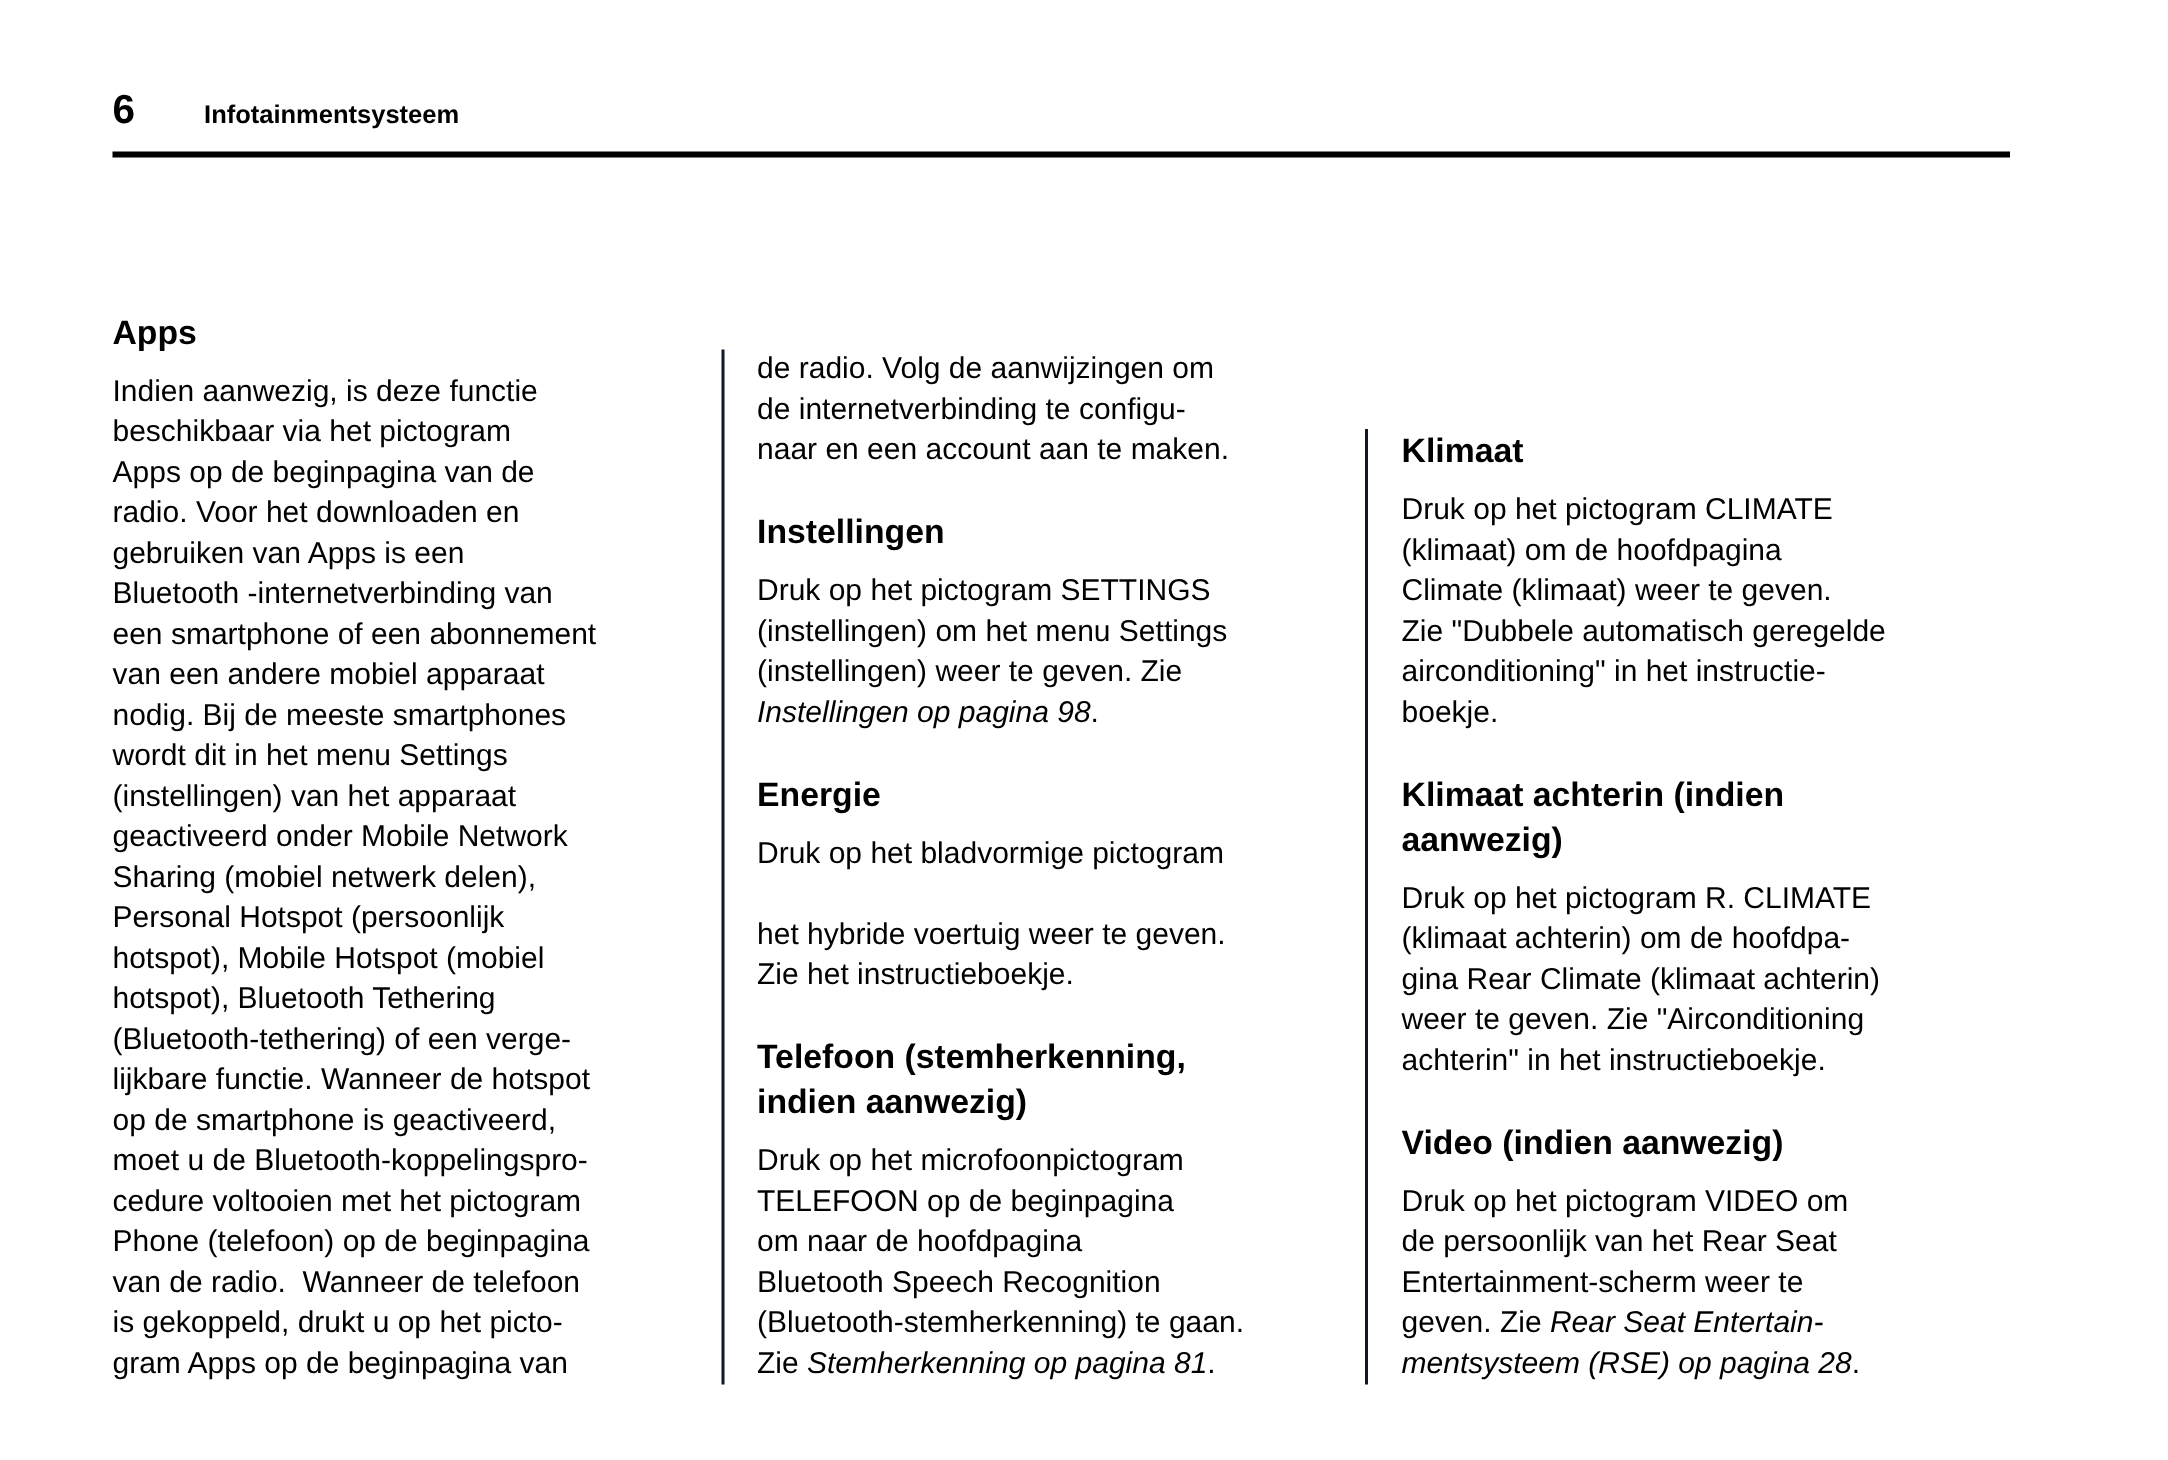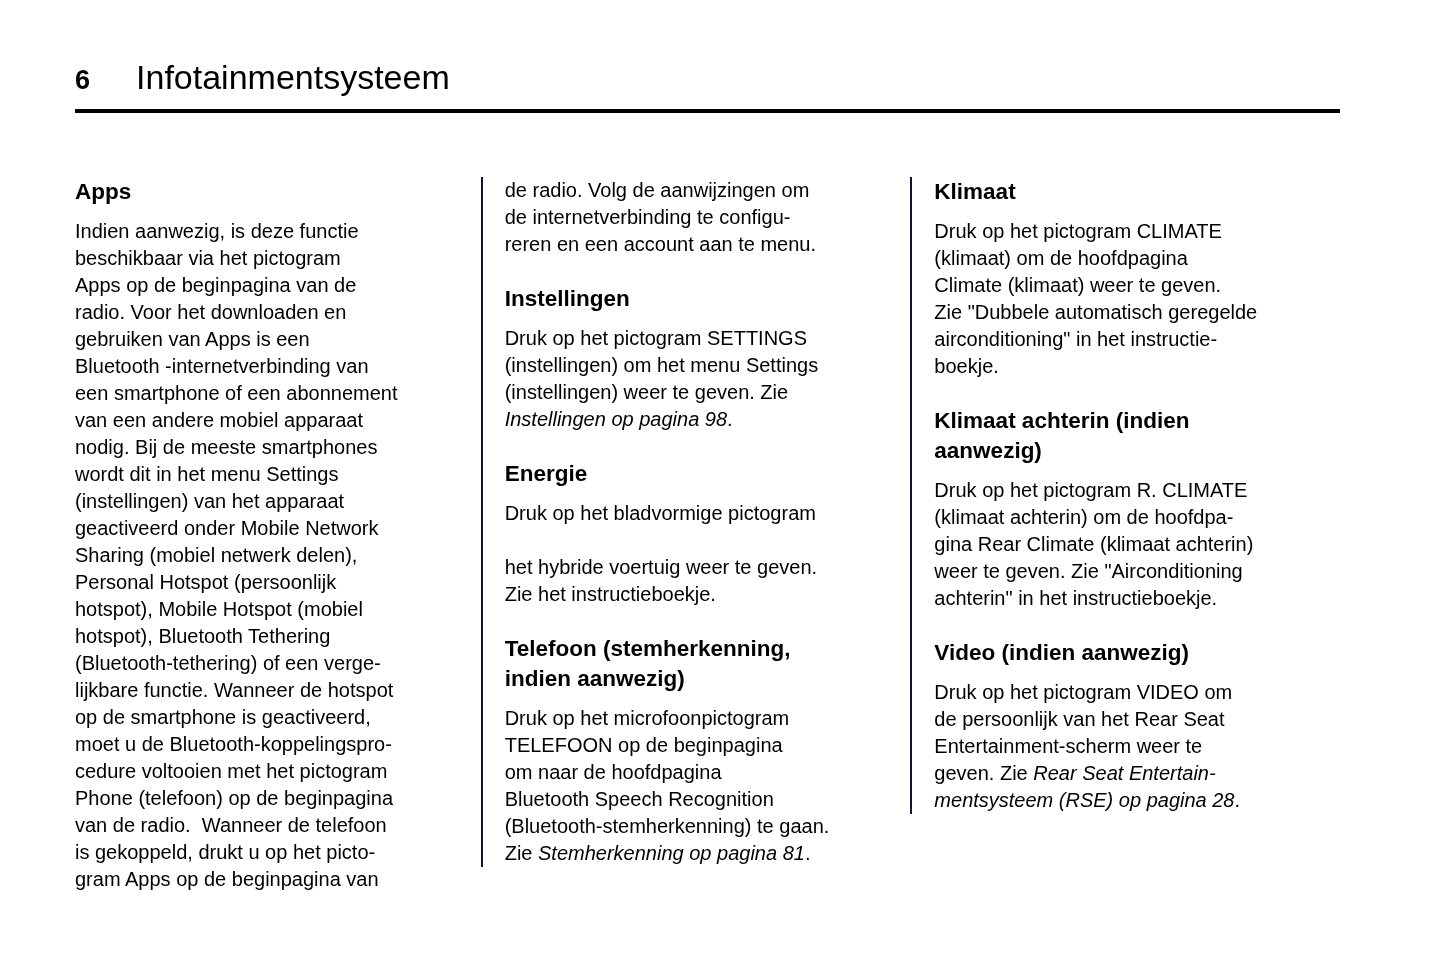--- a/index.html
+++ b/index.html
@@ -21,34 +21,34 @@
   .page-header {
     display: flex;
     align-items: baseline;
     gap: 46px;
   }
   .page-number {
     font-size: 27px;
     font-weight: bold;
   }
   .page-title {
-    font-size: 34px;
-    font-weight: normal;
+    font-size: 17px;
+    font-weight: bold;
     margin: 0;
   }
   .header-rule {
     height: 4px;
     background: #000000;
     margin-top: 12px;
   }
   .columns {
     display: flex;
-    margin-top: 64px;
+    margin-top: 40px;
     min-height: 778px;
-    align-items: flex-start;
+    align-items: flex-end;
   }
   .col {
     flex: 1 1 0;
     box-sizing: border-box;
     padding-right: 22px;
   }
   .col-sep {
     border-left: 2px solid #0f172a;
     padding-left: 22px;
   }
@@ -80,21 +80,21 @@
     <span class="page-number">6</span>
     <h1 class="page-title">Infotainmentsysteem</h1>
   </header>
   <div class="header-rule"></div>
   <main class="columns">
     <section class="col">
         <h2 class="sec-heading">Apps</h2>
         <p class="para"><span>Indien aanwezig, is deze functie</span><br><span>beschikbaar via het pictogram</span><br><span>Apps op de beginpagina van de</span><br><span>radio. Voor het downloaden en</span><br><span>gebruiken van Apps is een</span><br><span>Bluetooth -internetverbinding van</span><br><span>een smartphone of een abonnement</span><br><span>van een andere mobiel apparaat</span><br><span>nodig. Bij de meeste smartphones</span><br><span>wordt dit in het menu Settings</span><br><span>(instellingen) van het apparaat</span><br><span>geactiveerd onder Mobile Network</span><br><span>Sharing (mobiel netwerk delen),</span><br><span>Personal Hotspot (persoonlijk</span><br><span>hotspot), Mobile Hotspot (mobiel</span><br><span>hotspot), Bluetooth Tethering</span><br><span>(Bluetooth-tethering) of een verge-</span><br><span>lijkbare functie. Wanneer de hotspot</span><br><span>op de smartphone is geactiveerd,</span><br><span>moet u de Bluetooth-koppelingspro-</span><br><span>cedure voltooien met het pictogram</span><br><span>Phone (telefoon) op de beginpagina</span><br><span>van de radio.  Wanneer de telefoon</span><br><span>is gekoppeld, drukt u op het picto-</span><br><span>gram Apps op de beginpagina van</span></p>
       </section>
     <section class="col col-sep">
-        <p class="para"><span>de radio. Volg de aanwijzingen om</span><br><span>de internetverbinding te configu-</span><br><span>reren en een account aan te menu.</span></p>
+        <p class="para"><span>de radio. Volg de aanwijzingen om</span><br><span>de internetverbinding te configu-</span><br><span>naar en een account aan te maken.</span></p>
         <h2 class="sec-heading">Instellingen</h2>
         <p class="para"><span>Druk op het pictogram SETTINGS</span><br><span>(instellingen) om het menu Settings</span><br><span>(instellingen) weer te geven. Zie</span><br><span class="it">Instellingen op pagina 98</span><span>.</span></p>
         <h2 class="sec-heading">Energie</h2>
         <p class="para"><span>Druk op het bladvormige pictogram</span><br><br><span>het hybride voertuig weer te geven.</span><br><span>Zie het instructieboekje.</span></p>
         <h2 class="sec-heading">Telefoon (stemherkenning,
 indien aanwezig)</h2>
         <p class="para"><span>Druk op het microfoonpictogram</span><br><span>TELEFOON op de beginpagina</span><br><span>om naar de hoofdpagina</span><br><span>Bluetooth Speech Recognition</span><br><span>(Bluetooth-stemherkenning) te gaan.</span><br><span>Zie </span><span class="it">Stemherkenning op pagina 81</span><span>.</span></p>
       </section>
     <section class="col col-sep">
         <h2 class="sec-heading">Klimaat</h2>

